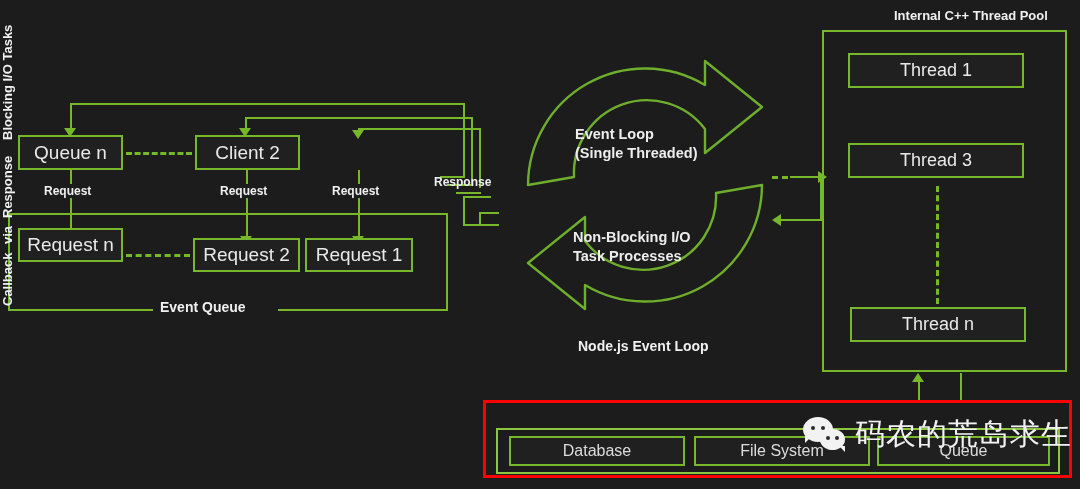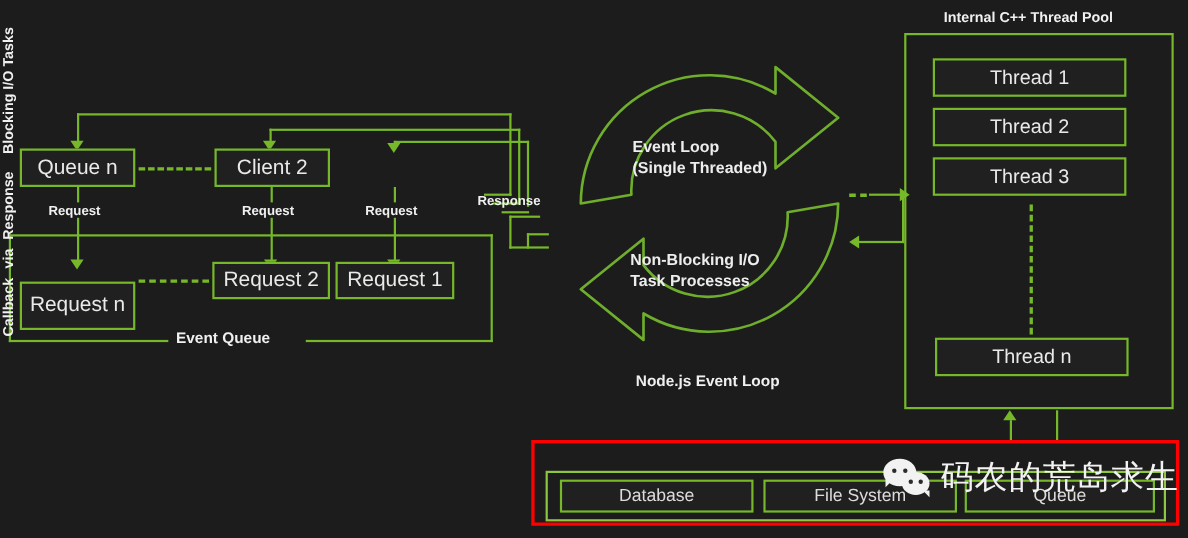--- a/index.html
+++ b/index.html
@@ -14,21 +14,21 @@
   .ln{position:absolute;background:#76b82a;}
   .hline{height:2px;}
   .vline{width:2px;}
 
   .client{font-size:19px;}
   .request-box{font-size:19px;}
   .thread{font-size:18px;align-items:center;}
   .res-box{font-size:16px;color:#dcdcdc;}
 
   .small-label{font-size:12px;font-weight:bold;color:#f0f0f0;}
-  .title-label{font-size:13px;font-weight:bold;color:#f0f0f0;}
+  .title-label{font-size:13px;font-weight:bold;color:#f0f0f0;margin-left:36px;}
   .caption{font-size:14px;font-weight:bold;color:#f0f0f0;}
   .loop-txt{font-size:14.5px;font-weight:bold;color:#ededed;
             line-height:19px;}
   .vert{font-size:13px;font-weight:bold;color:#f0f0f0;
         writing-mode:vertical-rl;transform:rotate(180deg);white-space:nowrap;}
 
   .dash-h{position:absolute;height:0;border-top:3px dashed #76b82a;}
   .dash-v{position:absolute;width:0;border-left:3px dashed #76b82a;}
 
   .arrowdown{position:absolute;width:0;height:0;
@@ -124,21 +124,21 @@
   <div class="ln vline" style="left:358px;top:170px;height:14px;"></div>
   <div class="plain small-label" style="left:332px;top:184px;">Request</div>
   <div class="ln vline" style="left:358px;top:198px;height:42px;"></div>
   <div class="arrowdown" style="left:352px;top:236px;"></div>
 
   <div class="queue-outer" style="left:8px;top:213px;width:440px;height:98px;"></div>
   <div class="queue-bottom-l" style="left:8px;top:309px;width:145px;"></div>
   <div class="queue-bottom-r" style="left:278px;top:309px;width:170px;"></div>
   <div class="plain caption" style="left:160px;top:299px;">Event Queue</div>
 
-  <div class="box request-box" style="left:18px;top:256px;width:105px;height:44px;">
+  <div class="box request-box" style="left:18px;top:228px;width:105px;height:34px;">
     <span>Request n</span>
   </div>
   <div class="box request-box" style="left:193px;top:238px;width:107px;height:34px;">
     <span>Request 2</span>
   </div>
   <div class="box request-box" style="left:305px;top:238px;width:108px;height:34px;">
     <span>Request 1</span>
   </div>
   <div class="dash-h" style="left:126px;top:254px;width:64px;"></div>
 
@@ -187,23 +187,20 @@
   <div class="vert" style="left:758px;top:226px;height:78px;">Response</div>
   <div class="vert" style="left:776px;top:243px;height:26px;">via</div>
   <div class="vert" style="left:792px;top:228px;height:62px;">Callback</div>
 
   <div class="plain title-label" style="left:858px;top:8px;">Internal C++ Thread Pool</div>
 
   <div class="box" style="left:822px;top:30px;width:245px;height:342px;background:transparent;"></div>
 
   <div class="box thread" style="left:848px;top:53px;width:176px;height:35px;">
     <span>Thread 1</span>
-  </div>
-  <div class="box thread" style="left:848px;top:98px;width:176px;height:35px;">
-    <span>Thread 2</span>
   </div>
   <div class="box thread" style="left:848px;top:143px;width:176px;height:35px;">
     <span>Thread 3</span>
   </div>
   <div class="dash-v" style="left:936px;top:186px;height:118px;"></div>
   <div class="box thread" style="left:850px;top:307px;width:176px;height:35px;">
     <span>Thread n</span>
   </div>
 
   <div class="ln vline" style="left:918px;top:382px;height:59px;"></div>

